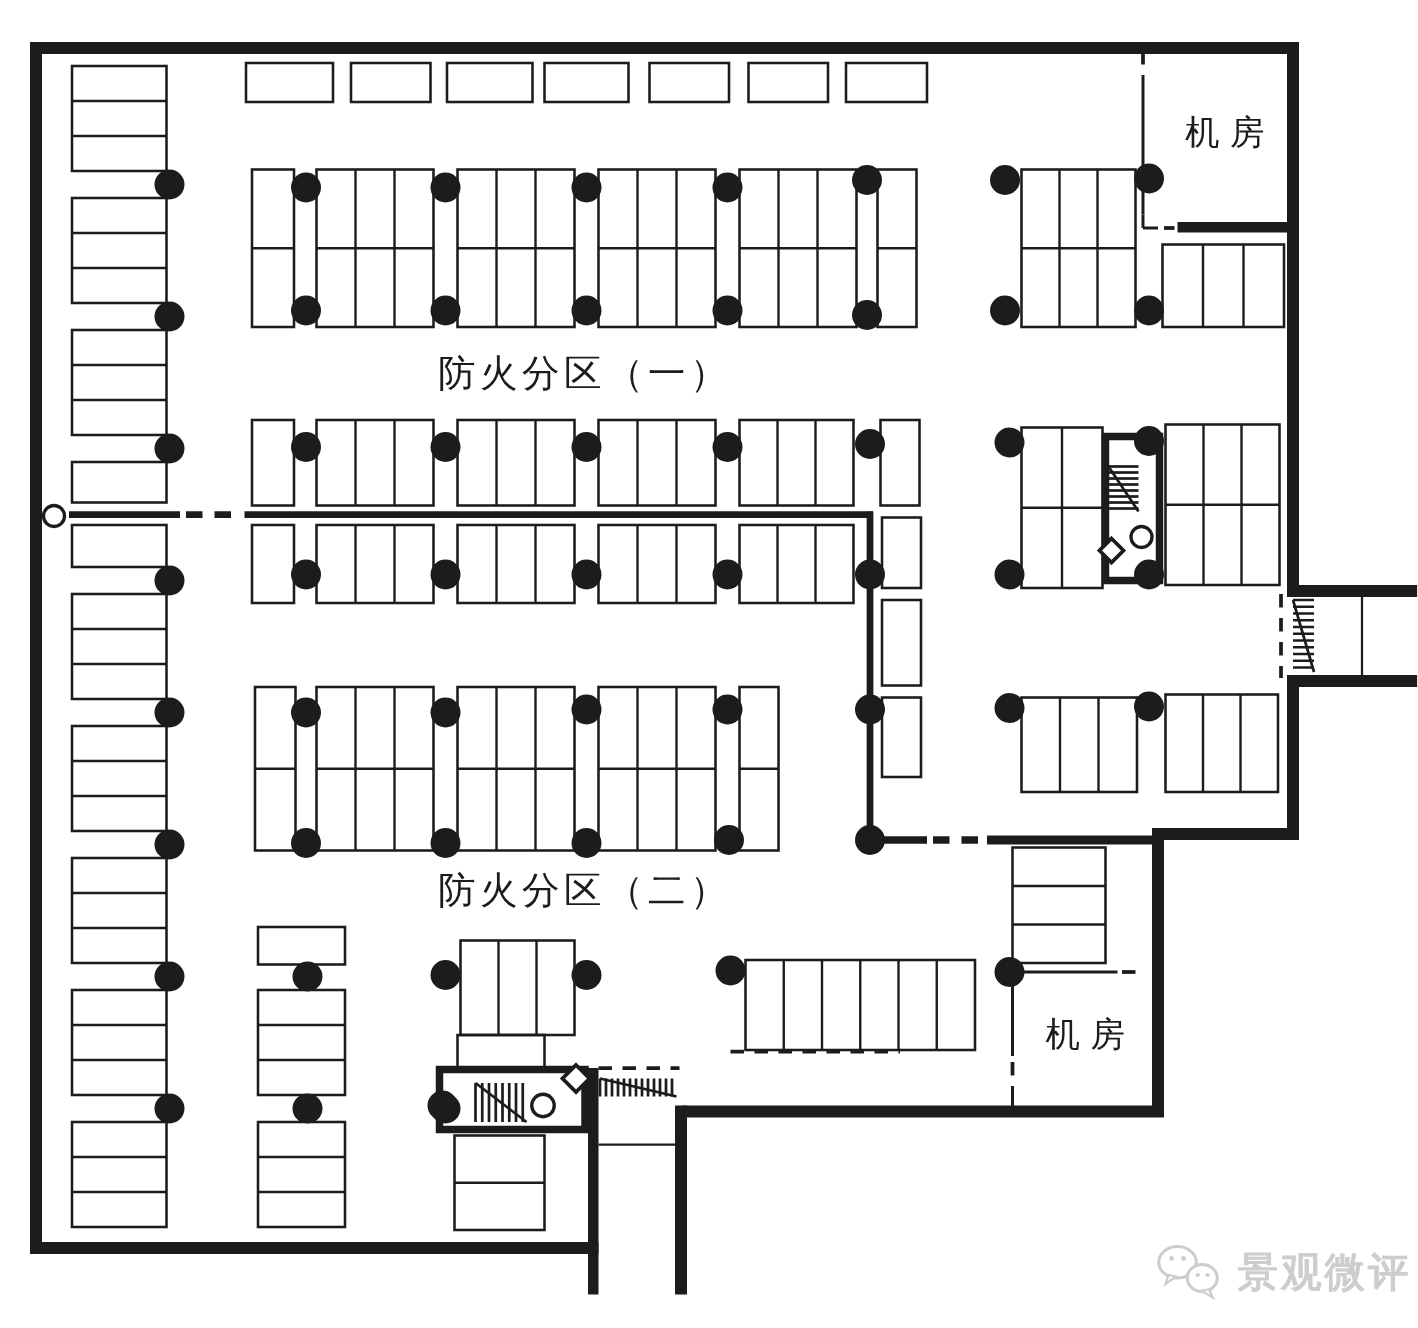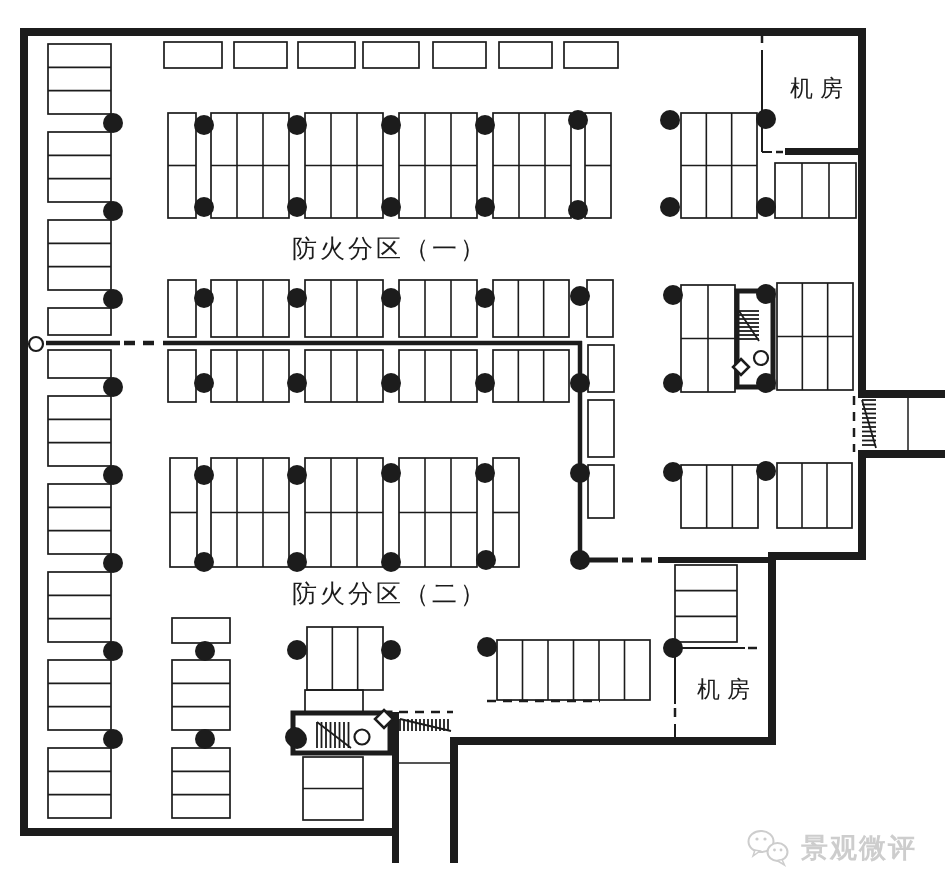--- a/index.html
+++ b/index.html
@@ -2,21 +2,21 @@
 <html><head>
 <meta charset="utf-8">
 <style>
   html,body{margin:0;padding:0;background:#ffffff;}
   .page{position:relative;width:945px;height:885px;background:#ffffff;overflow:hidden;
         font-family:"DejaVu Sans","Liberation Sans",sans-serif;}
   svg{display:block;}
   .plan-text{font-family:"DejaVu Sans","Liberation Sans",sans-serif;fill:#1c1c1c;}
   .zone-label{font-size:25px;letter-spacing:3px;}
   .room-label{font-size:23px;letter-spacing:7px;}
-  .watermark{position:absolute;left:746px;top:828px;display:flex;align-items:center;gap:9px;
+  .watermark{position:absolute;left:770px;top:828px;display:flex;align-items:center;gap:9px;
              color:#cdcdcd;}
   .wm-text{font-size:27px;font-weight:600;letter-spacing:2px;color:#cdcdcd;
            text-shadow:0 1px 0 #ffffff;}
 </style>
 </head>
 <body>
 
 <div class="page">
 
   <svg id="plan" width="945" height="885" viewBox="0 0 945 885">

